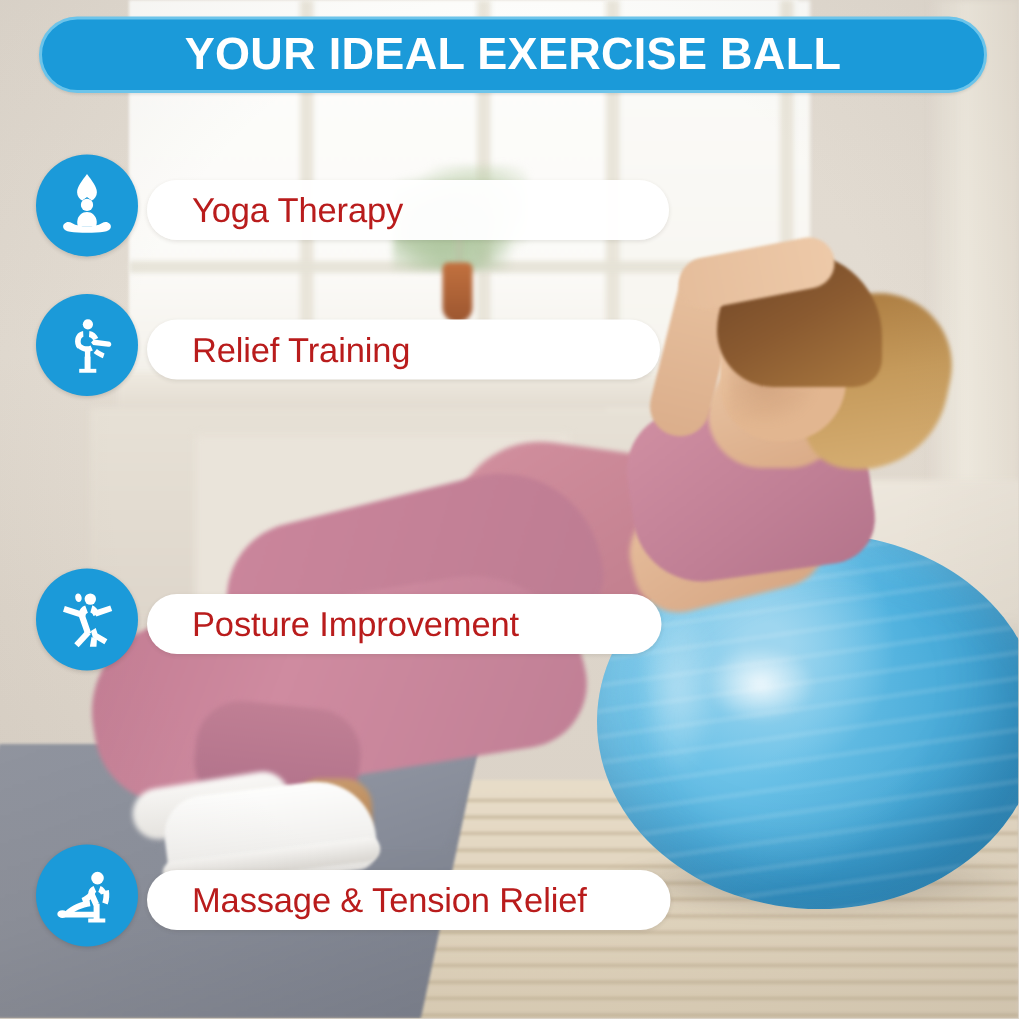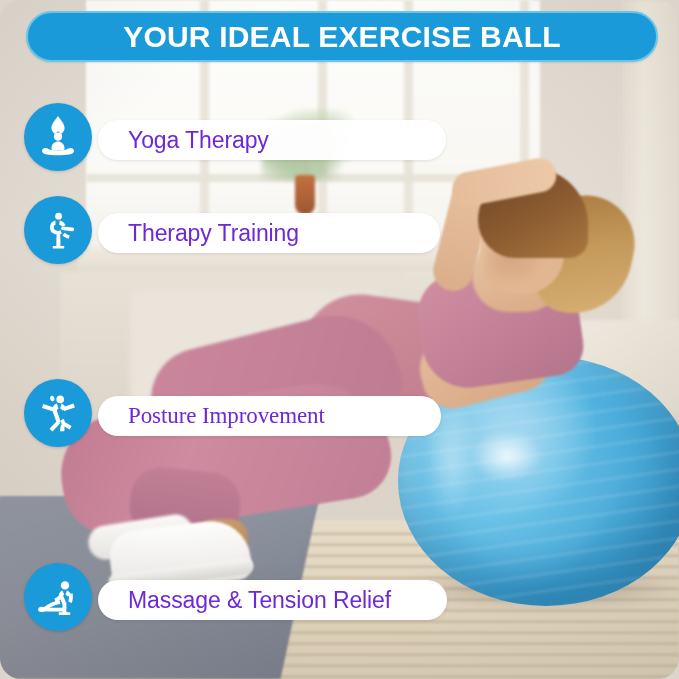--- a/index.html
+++ b/index.html
@@ -5,21 +5,20 @@
   html, body {
     margin: 0; padding: 0;
     background: #dcd5cb;
   }
   #shot {
     position: relative;
     width: 679px; height: 679px;
     overflow: hidden;
     font-family: "Liberation Sans", sans-serif;
     background: #ddd6cc;
-    border-radius: 21px;
   }
 
   
   .photo { position: absolute; inset: 0; overflow: hidden; }
 
   
   .wall {
     position: absolute; left: 0; top: 0; width: 679px; height: 679px;
     background:
       linear-gradient(180deg, #e0d9cf 0%, #e3dcd2 35%, #ddd5ca 60%, #d9d1c6 100%);
@@ -309,27 +308,27 @@
     background: #ffffff;
     border-radius: 20px;
     display: flex; align-items: center;
     padding: 0 18px 0 30px;
     box-sizing: border-box;
     box-shadow: 0 1px 3px rgba(60,50,40,.12);
   }
   .row-1 .pill { top: 17px; width: 348px; background: rgba(255,255,255,.96); }
   .row-2 .pill { top: 17px; width: 342px; }
   .row-3 .pill { top: 17px; width: 343px; }
-  .row-4 .pill { top: 17px; width: 343px; font-family: Liberation Serif, serif; }
+  .row-4 .pill { top: 17px; width: 343px; }
   .row-5 .pill { top: 17px; width: 340px; }
   .row-6 .pill { top: 17px; width: 349px; }
 
   .pill-label {
     font-size: 23px;
-    color: #6d28d9;
+    color: #b91c1c;
     font-weight: normal;
     white-space: nowrap;
     letter-spacing: -.1px;
   }
 
   .icon-badge {
     position: relative; z-index: 3;
     width: 68px; height: 68px;
     border-radius: 50%;
     background: #1b9ad9;
@@ -410,21 +409,21 @@
             <path d="M26 30.4c-3.3 0-5.6 2.3-6.3 5.1-.4 1.6-.2 3.1.3 4.3h12c.5-1.2.7-2.7.3-4.3-.7-2.8-3-5.1-6.3-5.1z"></path>
             <path d="M12.4 37.1c-1.6.6-2.6 2-2.3 3.4.3 1.6 2.2 2.6 4.6 3 3 .5 7 .7 11.3.7s8.3-.2 11.3-.7c2.4-.4 4.3-1.4 4.6-3 .3-1.4-.7-2.8-2.3-3.4-1.2-.4-2.5-.1-3.8.7-2.3 1.4-5.7 2.1-9.8 2.1s-7.5-.7-9.8-2.1c-1.3-.8-2.6-1.1-3.8-.7z"></path>
             <path d="M20.4 41.2h11.2v1.9H20.4z"></path>
           </g>
         </svg>
       </div>
     </div>
 
     <div class="row row-2">
       <div class="pill">
-        <span class="pill-label">Therapy Training</span>
+        <span class="pill-label">Relief Training</span>
       </div>
       <div class="icon-badge">
         <svg width="52" height="52" viewBox="0 0 52 52" aria-hidden="true">
           <g class="glyph">
             <circle cx="26.6" cy="12.2" r="3.4"></circle>
             <path d="M23.4 16.6c-2.8.5-4.6 2.4-5.2 5.2-.5 2.4.1 4.8 1.4 6.6l3-2.2c-.7-1.1-1-2.4-.7-3.6.2-1 .8-1.7 1.7-2.1l-.2-3.9z"></path>
             <path d="M27.6 16.6l-.3 4.1c1.3.3 2.2 1 2.8 2.1l3.4-1.5c-1.1-2.6-3.2-4.3-5.9-4.7z"></path>
             <path d="M30.6 22.4l9.8 1.2c1.1.1 1.9 1 1.8 2-.1 1-1 1.7-2.1 1.6l-10-1.2-1.4-1.6 1.9-2z"></path>
             <path d="M19.6 27.9c1.6 1.6 3.9 2.6 6.4 2.6 1.4 0 2.7-.3 3.9-.9l-1.5-3.3c-.8.4-1.6.6-2.4.6-1.3 0-2.6-.5-3.6-1.3l-2.8 2.3z"></path>
             <path d="M24.6 28.8h3.6v5.3h-3.6z"></path>

